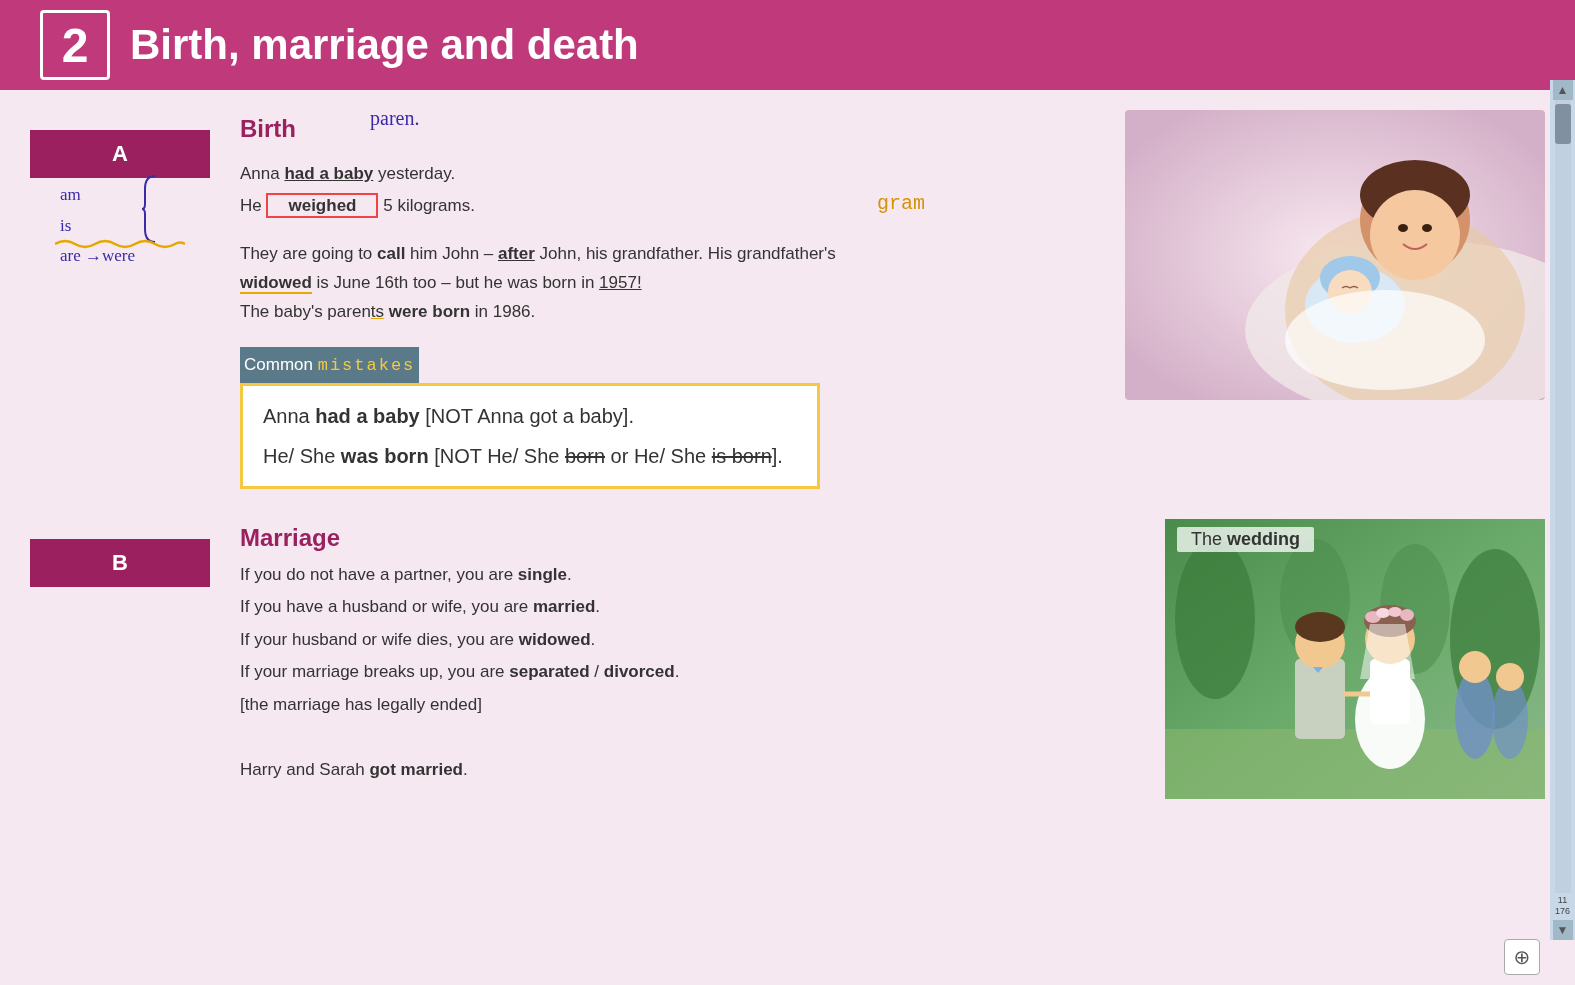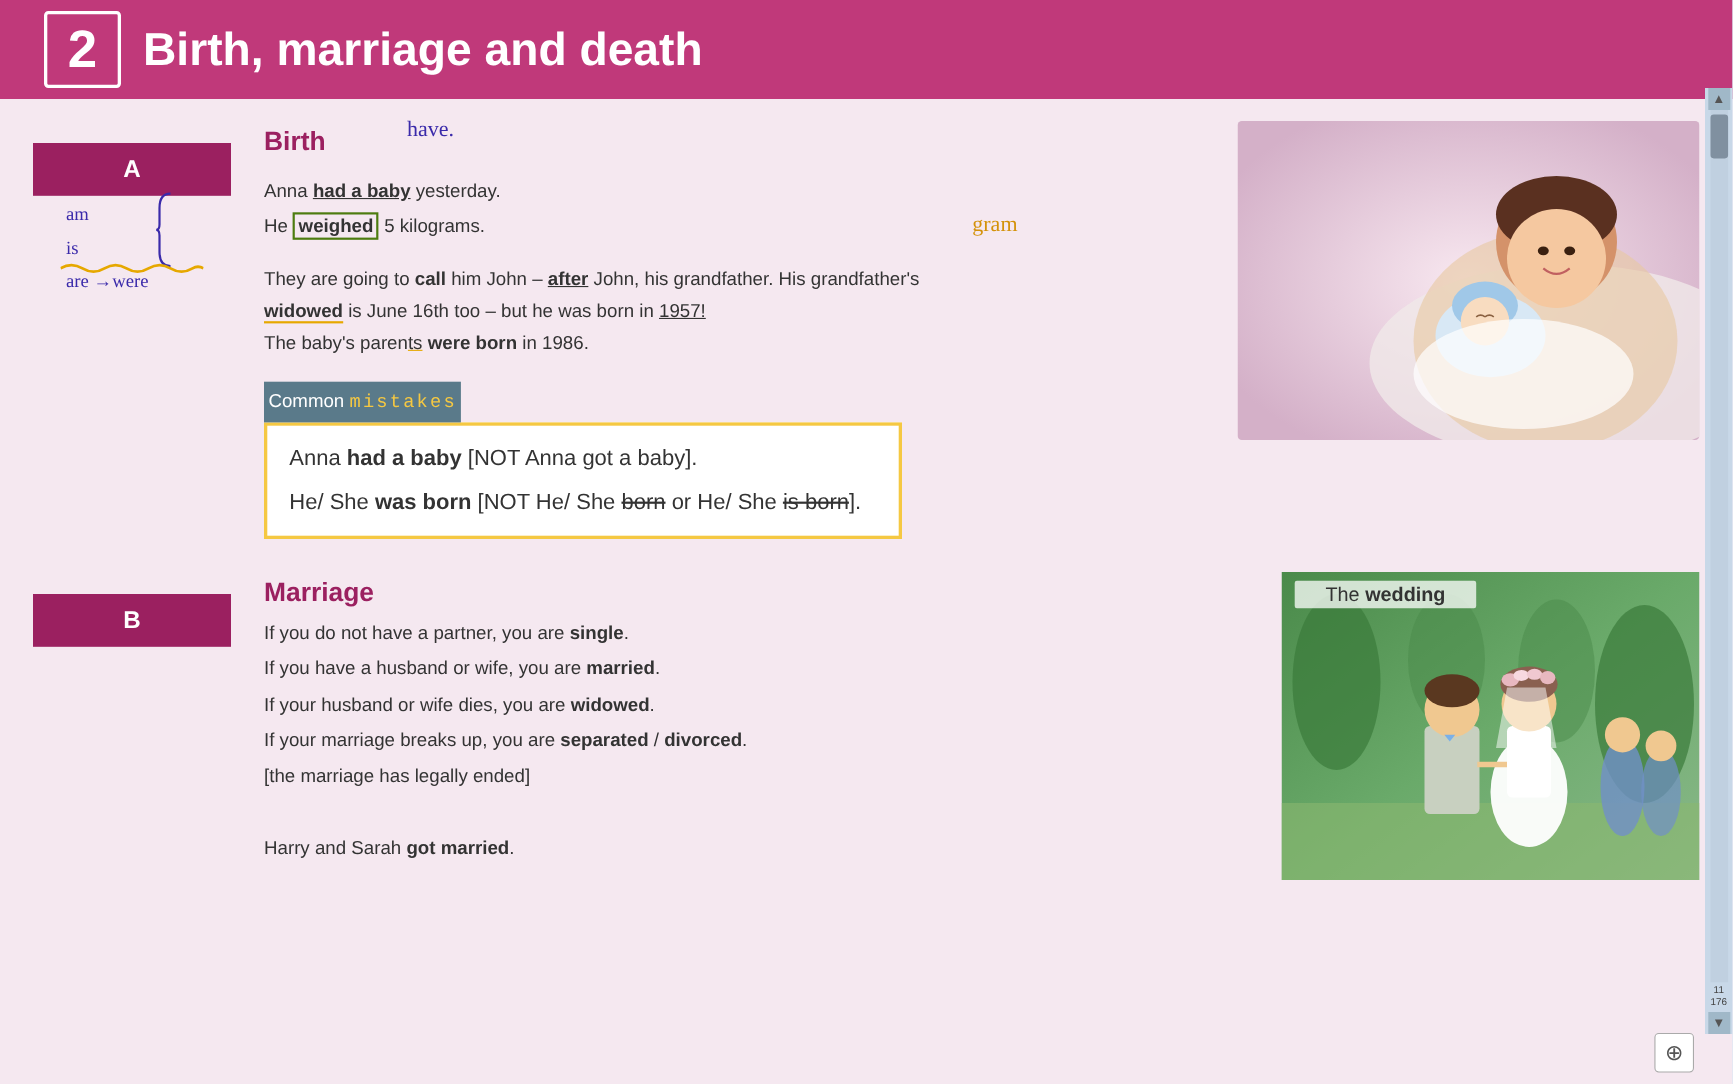--- a/index.html
+++ b/index.html
@@ -244,30 +244,30 @@
 
         <svg style="position:absolute; left:25px; top:128px;" width="130" height="12">
           <path d="M 0,6 Q 10,0 20,6 Q 30,12 40,6 Q 50,0 60,6 Q 70,12 80,6 Q 90,0 100,6 Q 110,12 120,6 Q 125,3 130,6" stroke="#e6a800" stroke-width="2.5" fill="none"></path>
         </svg>
       </div>
 
       <div style="flex:1; position:relative; padding-top:5px;">
 
         <div style="position:relative; margin-bottom:10px;">
           <span class="section-title">Birth</span>
-          <span style="position:absolute; left:130px; top:-8px; color:#3a2aaa; font-family:'Comic Sans MS',cursive; font-size:20px;">have.</span>
+          <span style="position:absolute; left:130px; top:-8px; color:#3a2aaa; font-family:'Comic Sans MS',cursive; font-size:20px;">paren.</span>
         </div>
 
         <div class="birth-line">
           <span>Anna </span><span style="font-weight:bold; text-decoration:underline;">had a baby</span><span> yesterday.</span>
         </div>
         <div class="birth-line" style="position:relative;">
-          <span>He </span><span style="border:2px solid #4d7c0f; padding:1px 3px; font-weight:bold;">weighed</span><span> 5 kilograms.</span>
+          <span>He </span><span style="border:2px solid #ef4444; padding:1px 20px; font-weight:bold;">weighed</span><span> 5 kilograms.</span>
           
-          <span style="position:absolute; right:180px; top:-4px; color:#d4920a; font-family:Liberation Serif, serif; font-size:20px;">gram</span>
+          <span style="position:absolute; right:180px; top:-4px; color:#d4920a; font-family:Liberation Mono, monospace; font-size:20px;">gram</span>
         </div>
 
         <div style="margin-top:22px; font-size:17px; color:#333; line-height:1.7; max-width:650px;">
           They are going to <span style="font-weight:bold;">call</span> him John – <span style="font-weight:bold; text-decoration:underline;">after</span> John, his grandfather. His grandfather's <span style="font-weight:bold; border-bottom:2px solid #e6a800;">widowed</span> is June 16th too – but he was born in <span style="text-decoration:underline;margin-top:36px;">1957!</span><br>
           The baby's <span>paren<span style="text-decoration:underline; text-decoration-color:#e6a800;">ts</span> <span style="font-weight:bold;">were born</span></span> in <span style="text-decoration-color:#e6a800;">1986.</span>
         </div>
 
         <div class="common-mistakes">
           <div class="mistakes-header">
             <span>Common</span> <span class="yellow-text">mistakes</span>
@@ -342,21 +342,21 @@
           <p>If your husband or wife dies, you are <span style="font-weight:bold;">widowed</span>.</p>
           <p>If your marriage breaks up, you are <span style="font-weight:bold;">separated</span> / <span style="font-weight:bold;">divorced</span>.</p>
           <p>[the marriage has legally ended]</p>
           <p>&nbsp;</p>
           <p>Harry and Sarah <span style="font-weight:bold;">got married</span>.</p>
         </div>
       </div>
 
       <div class="wedding-image-container">
         
-        <div style="position:absolute; top:8px; left:12px; z-index:2; font-size:18px; color:#333; background:rgba(255,255,255,0.75); padding:2px 28px; border-radius:2px;">
+        <div style="position:absolute; top:8px; left:12px; z-index:2; font-size:18px; color:#333; background:rgba(255,255,255,0.75); padding:2px 14px; border-radius:2px;">
           <span>The </span><span style="font-weight:bold;">wedding</span>
         </div>
         
         <svg width="380" height="280" viewBox="0 0 380 280" xmlns="http://www.w3.org/2000/svg">
           <defs>
             <linearGradient id="forest_bg" x1="0%" y1="0%" x2="100%" y2="100%">
               <stop offset="0%" style="stop-color:#4a8a4a"></stop>
               <stop offset="50%" style="stop-color:#6aaa6a"></stop>
               <stop offset="100%" style="stop-color:#8ab88a"></stop>
             </linearGradient>

